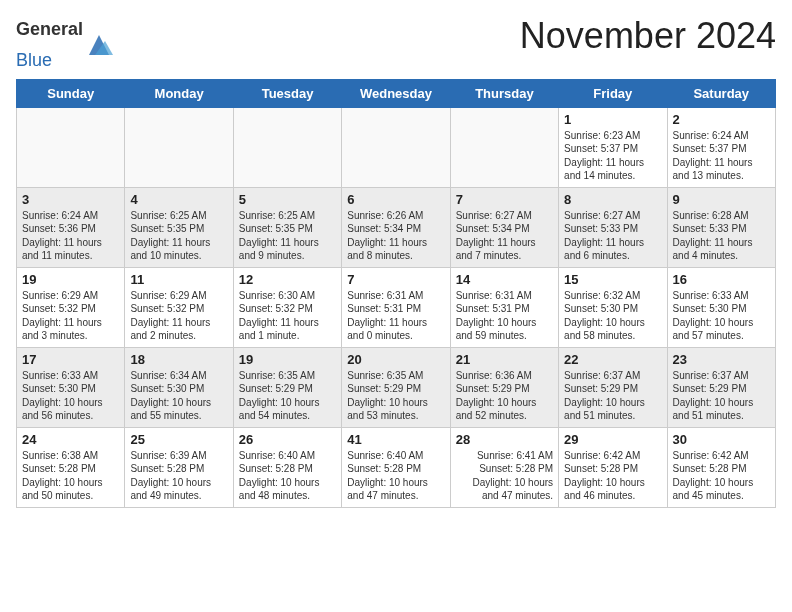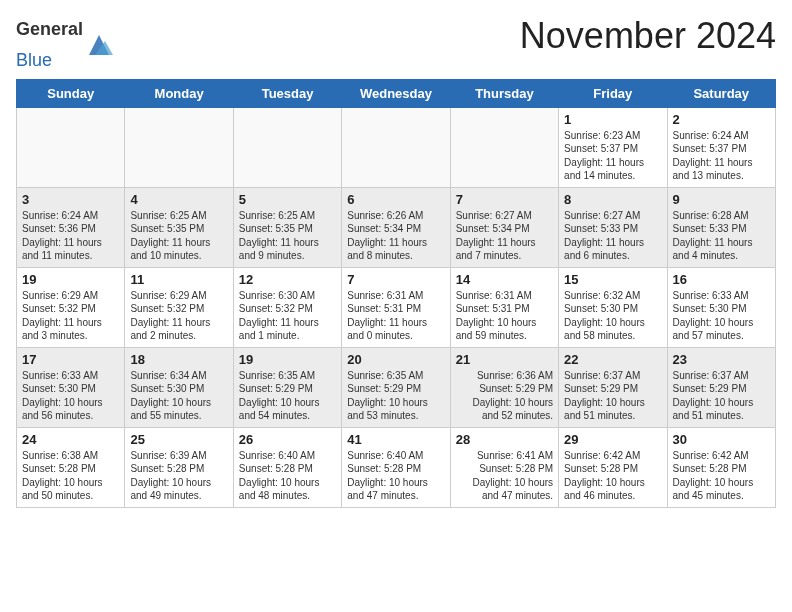--- a/index.html
+++ b/index.html
@@ -280,21 +280,21 @@
         </td>
         <td class="filled" style="background: rgb(236, 236, 236); margin-left: 16px;">
           <span class="day-num">20</span>
           <div class="cell-text" style="white-space: pre-line;">Sunrise: 6:35 AM
 Sunset: 5:29 PM
 Daylight: 10 hours
 and 53 minutes.</div>
         </td>
         <td class="filled" style="background: rgb(236, 236, 236);">
           <span class="day-num">21</span>
-          <div class="cell-text" style="white-space: pre-line; text-align: right;">Sunrise: 6:36 AM
+          <div class="cell-text" style="white-space: pre-line;">Sunrise: 6:36 AM
 Sunset: 5:29 PM
 Daylight: 10 hours
 and 52 minutes.</div>
         </td>
         <td class="filled" style="background: rgb(236, 236, 236);">
           <span class="day-num">22</span>
           <div class="cell-text" style="white-space: pre-line;">Sunrise: 6:37 AM
 Sunset: 5:29 PM
 Daylight: 10 hours
 and 51 minutes.</div>

